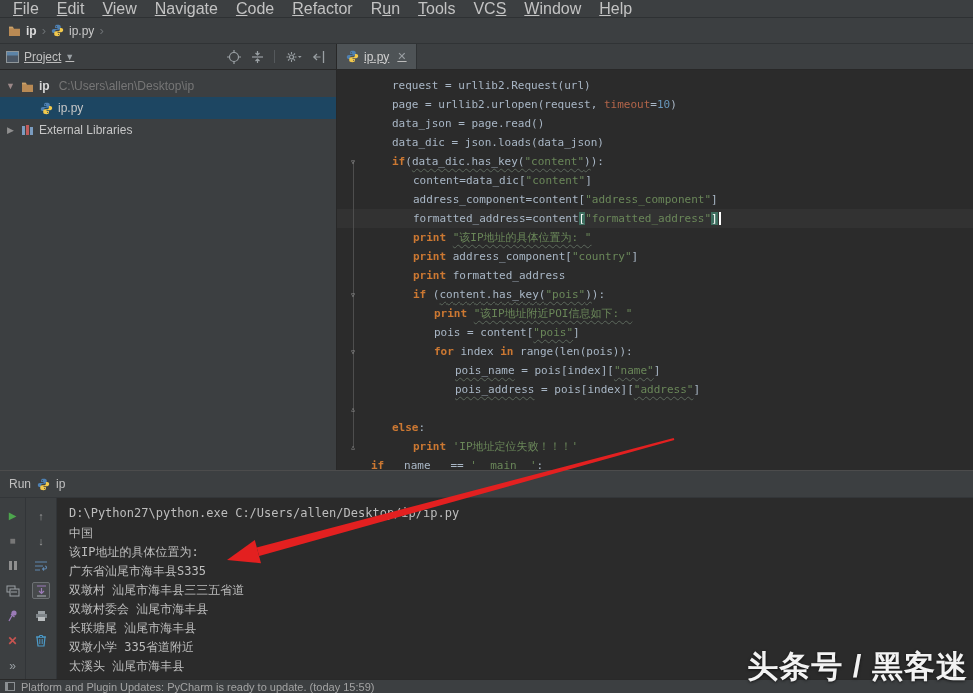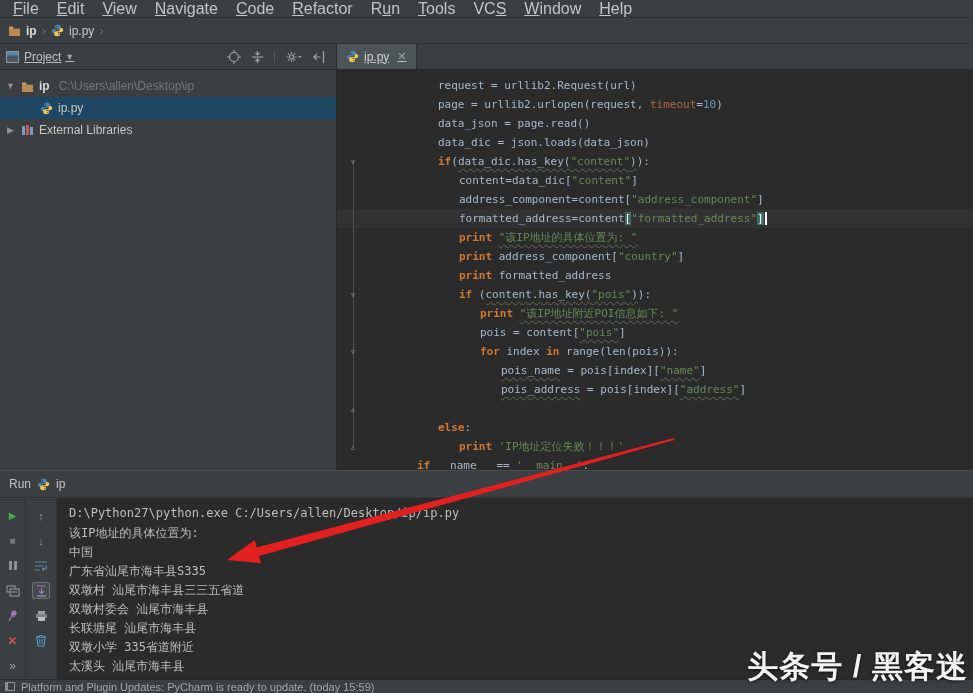--- a/index.html
+++ b/index.html
@@ -39,21 +39,21 @@
   .tree-label { color:#c6c6c6; }
   .tree-label.bold { font-weight:bold; color:#d8d8d8; }
   .path { color:#767676; margin-left:4px; }
   .editor { flex:1; position:relative; background:#2b2b2b; overflow:hidden; padding-top:6px;
     font-family:"DejaVu Sans Mono", monospace; font-size:11px; }
   .fold-line { position:absolute; left:16px; top:91px; height:286px; width:1px; background:#4e4e4e; z-index:1; }
   .code-line { height:19px; display:flex; align-items:center; position:relative; }
   .code-line.current { background:#323232; }
   .gutter { width:32px; flex:0 0 32px; text-align:center; color:#8b8b8b; font-size:10px;
     position:relative; z-index:2; line-height:19px; }
-  .ct { white-space:pre; color:#a9b7c6;margin-left:46px; }
+  .ct { white-space:pre; color:#a9b7c6; }
   .ct span { white-space:pre; }
   .k { color:#cc7832; font-weight:bold; }
   .s { color:#6a8759; }
   .n { color:#6897bb; }
   .pa { color:#b3654a; }
   .br { background:#3d6e5f; color:#ffffff; }
   .w { text-decoration:underline wavy #5c685c 1px; text-underline-offset:3px; }
   .caret { display:inline-block; width:2px; height:13px; background:#ffffff; vertical-align:middle; margin-left:1px; }
   
   .run-panel { height:209px; background:#3c3f41; border-top:1px solid #4c4c4c; display:flex; flex-direction:column; }
@@ -339,22 +339,22 @@
       </div>
       <div class="icon-btn">
         <svg class="mini" width="12" height="13" viewBox="0 0 12 13">
             <path d="M2 3h8l-1 9H3z" fill="none" stroke="#4d9bc9" stroke-width="1.2"></path>
             <path d="M1 3h10M4.5 3V1.5h3V3M4.8 5v5M7.2 5v5" stroke="#4d9bc9" stroke-width="1"></path>
           </svg>
       </div>
     </div>
     <div class="console">
         <div class="console-line">D:\Python27\python.exe C:/Users/allen/Desktop/ip/ip.py</div>
+        <div class="console-line">中国</div>
         <div class="console-line">该IP地址的具体位置为:</div>
-        <div class="console-line">中国</div>
         <div class="console-line">广东省汕尾市海丰县S335</div>
         <div class="console-line">双墩村 汕尾市海丰县三三五省道</div>
         <div class="console-line">双墩村委会 汕尾市海丰县</div>
         <div class="console-line">长联塘尾 汕尾市海丰县</div>
         <div class="console-line">双墩小学 335省道附近</div>
         <div class="console-line">太溪头 汕尾市海丰县</div>
       </div>
   </div>
 </div>
 

